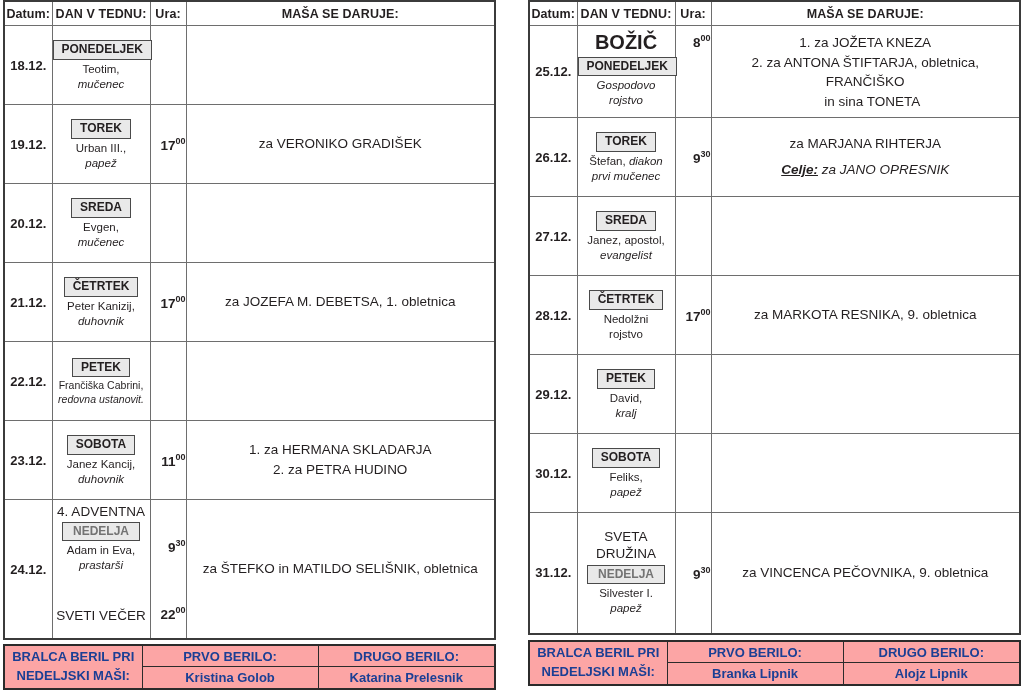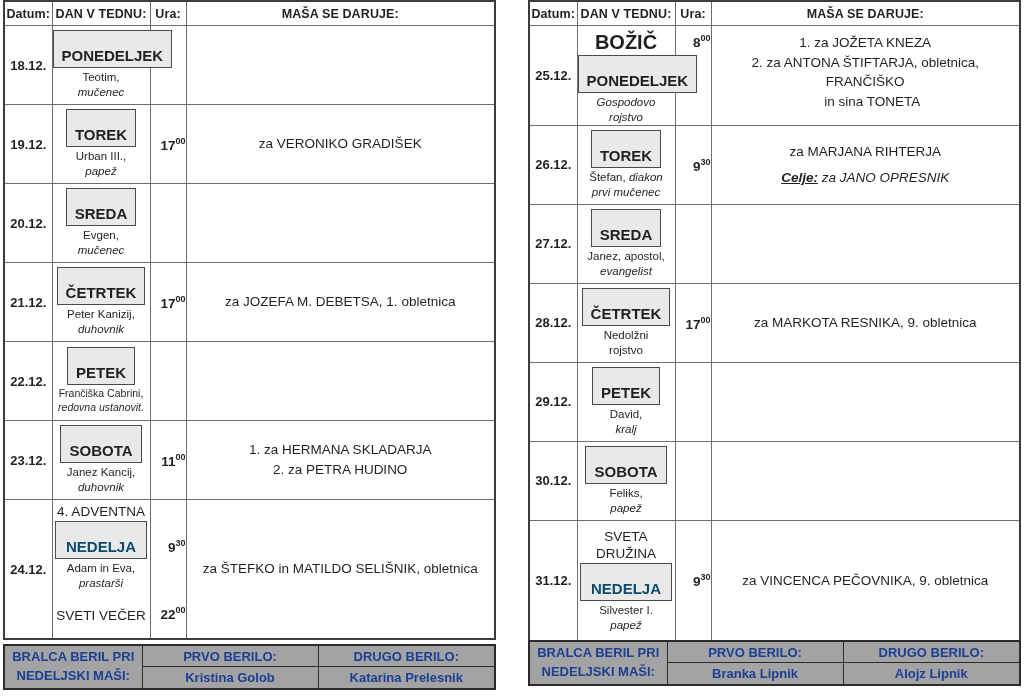--- a/index.html
+++ b/index.html
@@ -71,28 +71,28 @@
     font-size:13.5px;
     padding:3px 4px 3px 7px;
     line-height:1.45;
   }
 
   
   .badge{
     display:inline-block;
     border:1px solid #4a4a4a;
     background:#e9e9e9;
-    padding:16px 8px 2px 8px;
-    font-size:15px;
+    padding:1px 8px 2px 8px;
+    font-size:12px;
     font-weight:700;
     color:#231f20;
     line-height:1.2;
     white-space:nowrap;
   }
-  .badge.sunday{color:#0c4a6e;padding-left:10px;padding-right:10px;}
+  .badge.sunday{color:#737373;padding-left:10px;padding-right:10px;}
   .saint{
     font-size:11.5px;
     line-height:1.3;
     color:#231f20;
     margin-top:2px;
   }
   .saint i{font-style:italic;}
   .saint.tiny{font-size:10.5px;}
   .feast-big{
     font-size:20px;
@@ -124,21 +124,21 @@
     border:2px solid #2b2b2b;
     background:#fff;
   }
   table.readers td{
     border:1px solid #2b2b2b;
     text-align:center;
     color:#1b3f94;
     font-size:13px;
     font-weight:700;
     padding:2px 3px;
-    background:#a3a3a3;
+    background:#fca5a5;
   }
   col.r-lab{width:138px;}
   col.r-a{width:176px;}
   col.r-b{width:177px;}
   td.rlabel{line-height:1.45;font-size:12.5px;}
   td.rhead{font-size:13.5px;}
   td.rname{font-size:13.5px;}
 </style>
 </head>
 <body>

